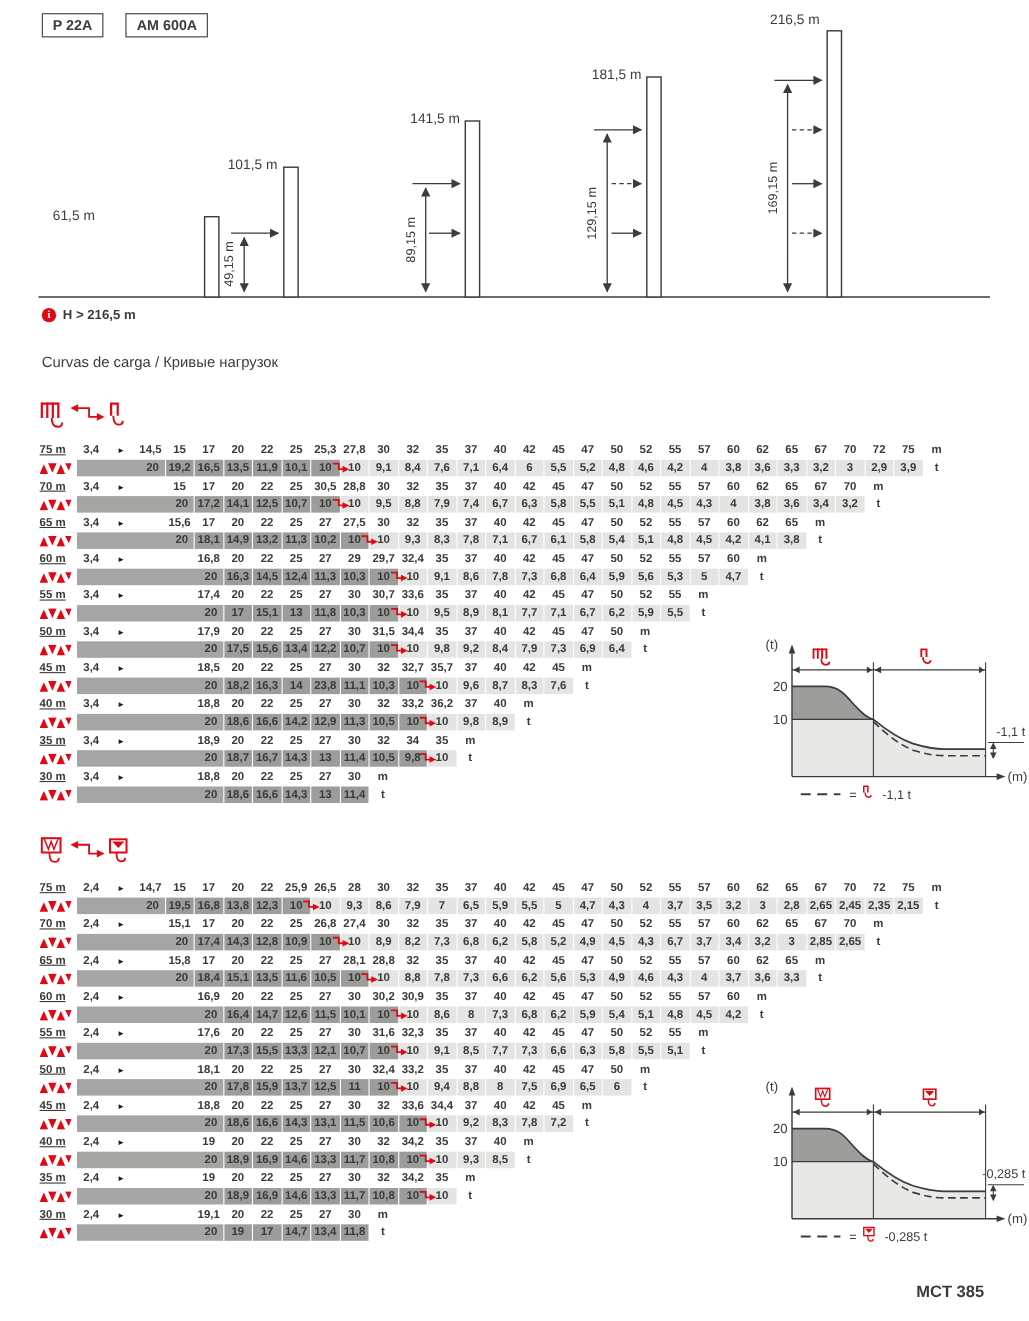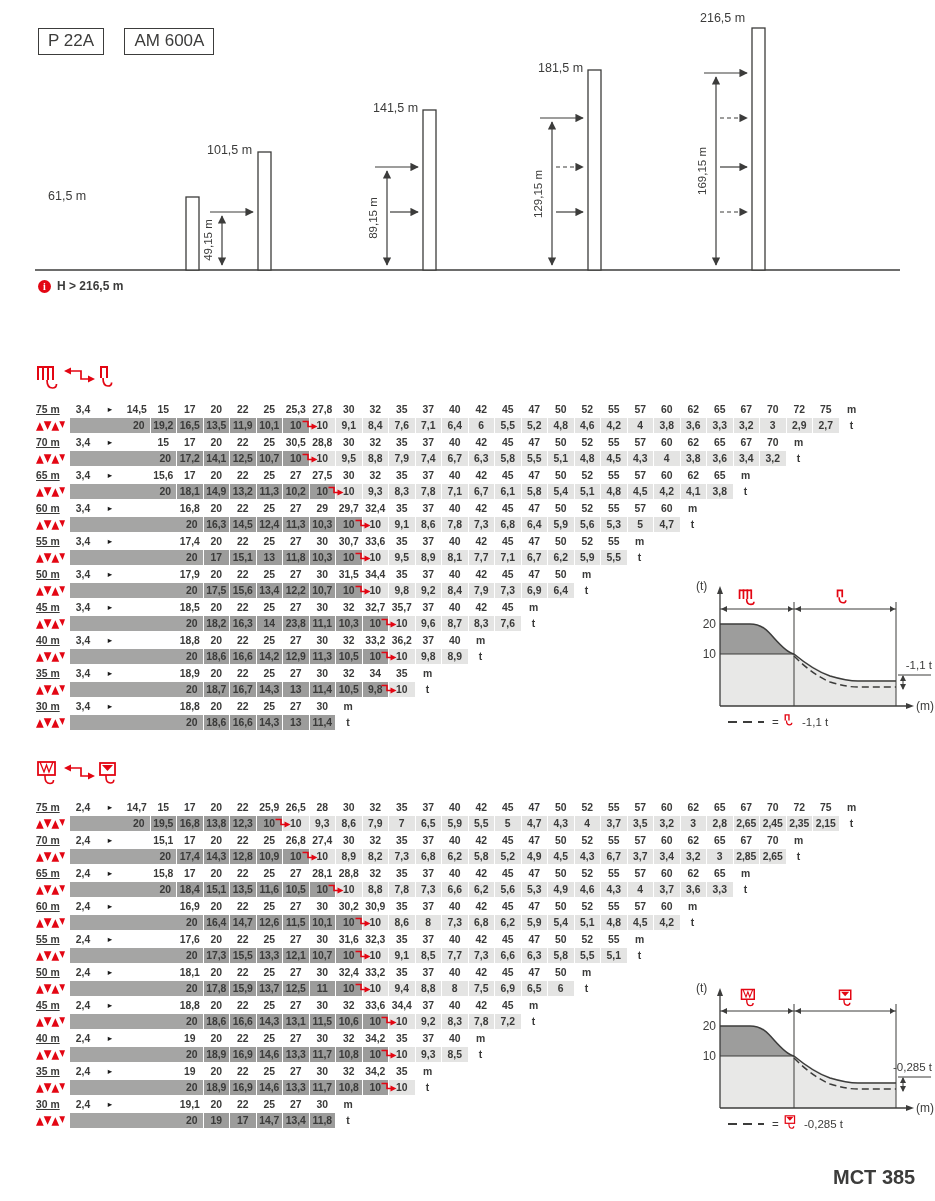--- a/index.html
+++ b/index.html
@@ -1,19 +1,19 @@
 <!DOCTYPE html>
 <html><head>
 <meta charset="utf-8">
 <style>
   html,body{margin:0;padding:0;}
   body{width:935px;height:1201px;background:#fff;font-family:"Liberation Sans",sans-serif;color:#3c3c3b;position:relative;overflow:hidden;}
   .abs{position:absolute;}
   
-  .model-box{display:inline-block;border:1.3px solid #3c3c3b;padding:2px 9px 3px;font-weight:normal;font-size:17px;margin-right:16px;background:#fff;margin-top:16px;}
+  .model-box{display:inline-block;border:1.3px solid #3c3c3b;padding:2px 9px 3px;font-weight:bold;font-size:13px;margin-right:16px;background:#fff;}
   
   .info-line{left:38px;top:279px;font-size:12px;font-weight:600;display:flex;align-items:center;}
   .info-dot{width:13px;height:13px;border-radius:50%;background:#e30613;color:#fff;font-size:10px;font-weight:bold;text-align:center;line-height:13px;margin-right:6px;font-family:"Liberation Serif",serif;}
   
   .title-block{left:38px;top:320px;font-size:13.5px;line-height:19px;}
   
   .ltable{left:36px;font-size:10.4px;font-weight:700;color:#3a3a39;white-space:nowrap;}
   .trow{display:flex;align-items:center;height:16px;line-height:16px;}
   .lrow{display:flex;align-items:center;height:15px;line-height:15px;margin-bottom:2px;}
   .rlabel{width:34px;text-align:left;text-decoration:underline;}
@@ -26,21 +26,21 @@
   .dcell{background:#9c9c9b;height:15px;}
   .lcell{background:#e4e4e3;height:15px;position:relative;}
   .step{position:absolute;left:-9px;top:1px;width:17px;height:12px;z-index:2;}
   .spacer{flex:none;}
   
   .section-icons{left:36px;}
   
   .mini-chart{position:absolute;}
   .mini-chart text{font-family:"Liberation Sans",sans-serif;fill:#3c3c3b;}
   
-  .footer{left:833px;top:1166px;font-size:20px;font-weight:bold;}
+  .footer{left:833px;top:1166px;font-size:15px;font-weight:bold;}
 </style>
 </head>
 <body>
 
 <svg class="abs" style="left:0;top:0;" width="935" height="278" viewBox="0 0 935 278">
   <defs>
     <marker id="arr" viewBox="0 0 10 10" refX="9" refY="5" markerWidth="9" markerHeight="7" orient="auto-start-reverse">
       <path d="M0,0 L10,5 L0,10 Z" fill="#3c3c3b"></path>
     </marker>
   </defs>
@@ -89,20 +89,21 @@
   <span class="model-box">P 22A</span>
   <span class="model-box">AM 600A</span>
 </div>
 
 <div class="abs info-line">
   <span class="info-dot">i</span>
   <span>H &gt; 216,5 m</span>
 </div>
 
 <div class="abs title-block">
+  <div>Curvas de carga / Кривые нагрузок</div>
 </div>
 
 <div class="abs section-icons" style="top:364px;">
   <svg width="80" height="32" viewBox="0 0 80 32">
     <g stroke="#e30613" fill="none" stroke-width="2">
       <path d="M2,2 V16 M7,2 V16 M12,2 V16 M17,2 V16"></path>
       <path d="M2,3 H17"></path>
       <path d="M11,16 c0,6 2.5,8 5.5,8 c2.5,0 4,-1.5 4,-4" stroke-width="1.7"></path>
     </g>
     <g>
@@ -179,21 +180,21 @@
       <span class="vcell lcell">4,8</span>
       <span class="vcell lcell">4,6</span>
       <span class="vcell lcell">4,2</span>
       <span class="vcell lcell">4</span>
       <span class="vcell lcell">3,8</span>
       <span class="vcell lcell">3,6</span>
       <span class="vcell lcell">3,3</span>
       <span class="vcell lcell">3,2</span>
       <span class="vcell lcell">3</span>
       <span class="vcell lcell">2,9</span>
-      <span class="vcell lcell">2,7</span>
+      <span class="vcell lcell">3,9</span>
       <span class="lunit">t</span>
     </div>
     <div class="trow">
       <span class="rlabel">70 m</span>
       <span class="rmin">3,4</span>
       <span class="rarrow">►</span>
       <span class="spacer" style="width: 26.5px;"></span>
       <span class="vcell">15</span>
       <span class="vcell">17</span>
       <span class="vcell">20</span>

